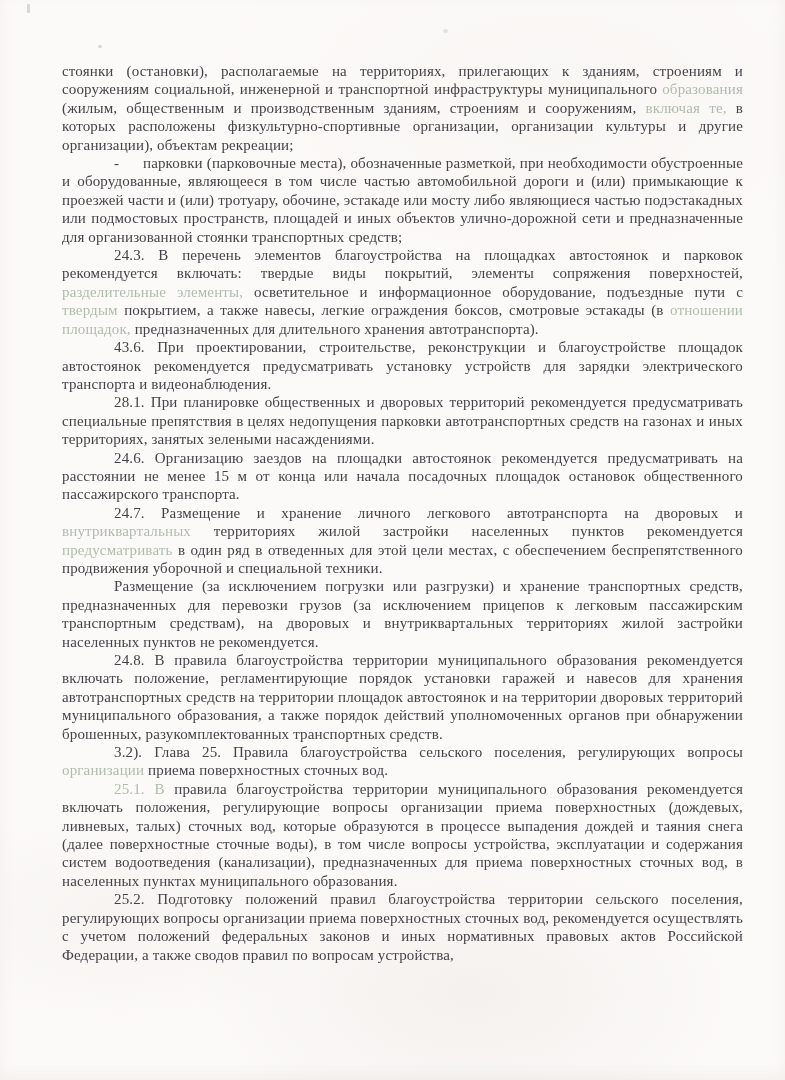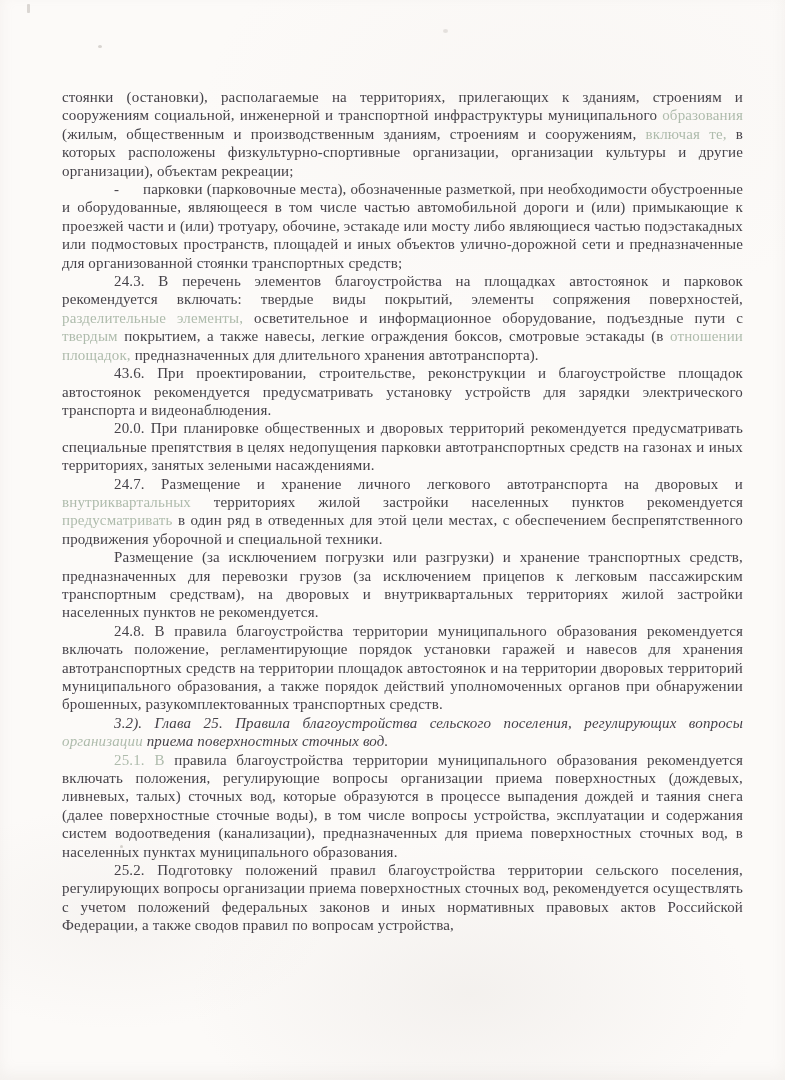--- a/index.html
+++ b/index.html
@@ -16,34 +16,34 @@
     background-image:
       radial-gradient(ellipse 400px 220px at 60% 92%, rgba(205,198,192,0.18), rgba(0,0,0,0) 70%),
       radial-gradient(ellipse 300px 160px at 15% 85%, rgba(205,198,192,0.12), rgba(0,0,0,0) 70%),
       radial-gradient(ellipse 500px 300px at 70% 10%, rgba(222,215,210,0.10), rgba(0,0,0,0) 70%);
     overflow: hidden;
     box-shadow: inset 0 -6px 14px rgba(180,172,165,0.12);
   }
   .text-block {
     position: absolute;
     left: 62px;
-    top: 88px;
+    top: 62px;
     width: 681px;
   }
   .para {
     margin: 0;
     text-align: justify;
     font-family: "Liberation Serif", "DejaVu Serif", serif;
     font-size: 15px;
     line-height: 18.4px;
     color: #454249;
     letter-spacing: 0.15px;
   }
   .para.indent { text-indent: 52px; }
-  .para.italic { font-style: italic; }
+  .para.italic { }
   .seg { }
   .seg.faded {
     color: #a6b5a4;
     filter: blur(0.55px);
     opacity: 0.9;
   }
   
   .speck {
     position: absolute;
     background: #b9b4ae;
@@ -61,21 +61,22 @@
 <div class="page">
   <div class="speck s1"></div>
   <div class="speck s2"></div>
   <div class="speck s3"></div>
   <div class="speck s4"></div>
   <div class="text-block">
       <p class="para"><span class="seg">стоянки (остановки), располагаемые на территориях, прилегающих к зданиям, строениям и сооружениям социальной, инженерной и транспортной инфраструктуры муниципального </span><span class="seg faded">образования</span><span class="seg"> (жилым, общественным и производственным зданиям, строениям и сооружениям, </span><span class="seg faded">включая те,</span><span class="seg"> в которых расположены физкультурно-спортивные организации, организации культуры и другие организации), объектам рекреации;</span></p>
       <p class="para indent"><span class="seg">-&nbsp;&nbsp;&nbsp;&nbsp;&nbsp;&nbsp;парковки (парковочные места), обозначенные разметкой, при необходимости обустроенные и оборудованные, являющееся в том числе частью автомобильной дороги и (или) примыкающие к проезжей части и (или) тротуару, обочине, эстакаде или мосту либо являющиеся частью подэстакадных или подмостовых пространств, площадей и иных объектов улично-дорожной сети и предназначенные для организованной стоянки транспортных средств;</span></p>
       <p class="para indent"><span class="seg">24.3. В перечень элементов благоустройства на площадках автостоянок и парковок рекомендуется включать: твердые виды покрытий, элементы сопряжения поверхностей, </span><span class="seg faded">разделительные элементы,</span><span class="seg"> осветительное и информационное оборудование, подъездные пути с </span><span class="seg faded">твердым</span><span class="seg"> покрытием, а также навесы, легкие ограждения боксов, смотровые эстакады (в </span><span class="seg faded">отношении площадок,</span><span class="seg"> предназначенных для длительного хранения автотранспорта).</span></p>
       <p class="para indent"><span class="seg">43.6. При проектировании, строительстве, реконструкции и благоустройстве площадок автостоянок рекомендуется предусматривать установку устройств для зарядки электрического транспорта и видеонаблюдения.</span></p>
-      <p class="para indent"><span class="seg">20.0. При планировке общественных и дворовых территорий рекомендуется предусматривать специальные препятствия в целях недопущения парковки автотранспортных средств на газонах и иных территориях, занятых зелеными насаждениями.</span></p>
+      <p class="para indent"><span class="seg">28.1. При планировке общественных и дворовых территорий рекомендуется предусматривать специальные препятствия в целях недопущения парковки автотранспортных средств на газонах и иных территориях, занятых зелеными насаждениями.</span></p>
+      <p class="para indent"><span class="seg">24.6. Организацию заездов на площадки автостоянок рекомендуется предусматривать на расстоянии не менее 15 м от конца или начала посадочных площадок остановок общественного пассажирского транспорта.</span></p>
       <p class="para indent"><span class="seg">24.7. Размещение и хранение личного легкового автотранспорта на дворовых и </span><span class="seg faded">внутриквартальных</span><span class="seg"> территориях жилой застройки населенных пунктов рекомендуется </span><span class="seg faded">предусматривать</span><span class="seg"> в один ряд в отведенных для этой цели местах, с обеспечением беспрепятственного продвижения уборочной и специальной техники.</span></p>
       <p class="para indent"><span class="seg">Размещение (за исключением погрузки или разгрузки) и хранение транспортных средств, предназначенных для перевозки грузов (за исключением прицепов к легковым пассажирским транспортным средствам), на дворовых и внутриквартальных территориях жилой застройки населенных пунктов не рекомендуется.</span></p>
       <p class="para indent"><span class="seg">24.8. В правила благоустройства территории муниципального образования рекомендуется включать положение, регламентирующие порядок установки гаражей и навесов для хранения автотранспортных средств на территории площадок автостоянок и на территории дворовых территорий муниципального образования, а также порядок действий уполномоченных органов при обнаружении брошенных, разукомплектованных транспортных средств.</span></p>
       <p class="para indent italic"><span class="seg">3.2). Глава 25. Правила благоустройства сельского поселения, регулирующих вопросы </span><span class="seg faded">организации</span><span class="seg"> приема поверхностных сточных вод.</span></p>
       <p class="para indent"><span class="seg faded">25.1. В</span><span class="seg"> правила благоустройства территории муниципального образования рекомендуется включать положения, регулирующие вопросы организации приема поверхностных (дождевых, ливневых, талых) сточных вод, которые образуются в процессе выпадения дождей и таяния снега (далее поверхностные сточные воды), в том числе вопросы устройства, эксплуатации и содержания систем водоотведения (канализации), предназначенных для приема поверхностных сточных вод, в населенных пунктах муниципального образования.</span></p>
       <p class="para indent"><span class="seg">25.2. Подготовку положений правил благоустройства территории сельского поселения, регулирующих вопросы организации приема поверхностных сточных вод, рекомендуется осуществлять с учетом положений федеральных законов и иных нормативных правовых актов Российской Федерации, а также сводов правил по вопросам устройства,</span></p>
     </div>
 </div>
 
 </body></html>

